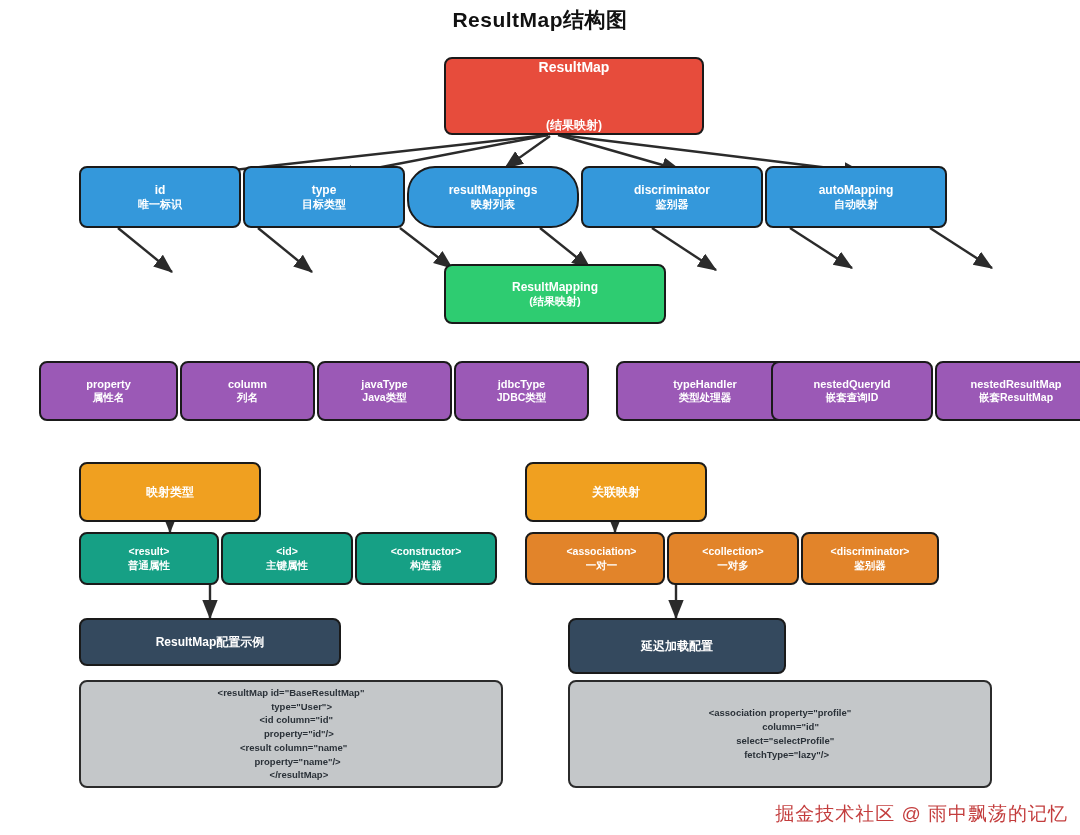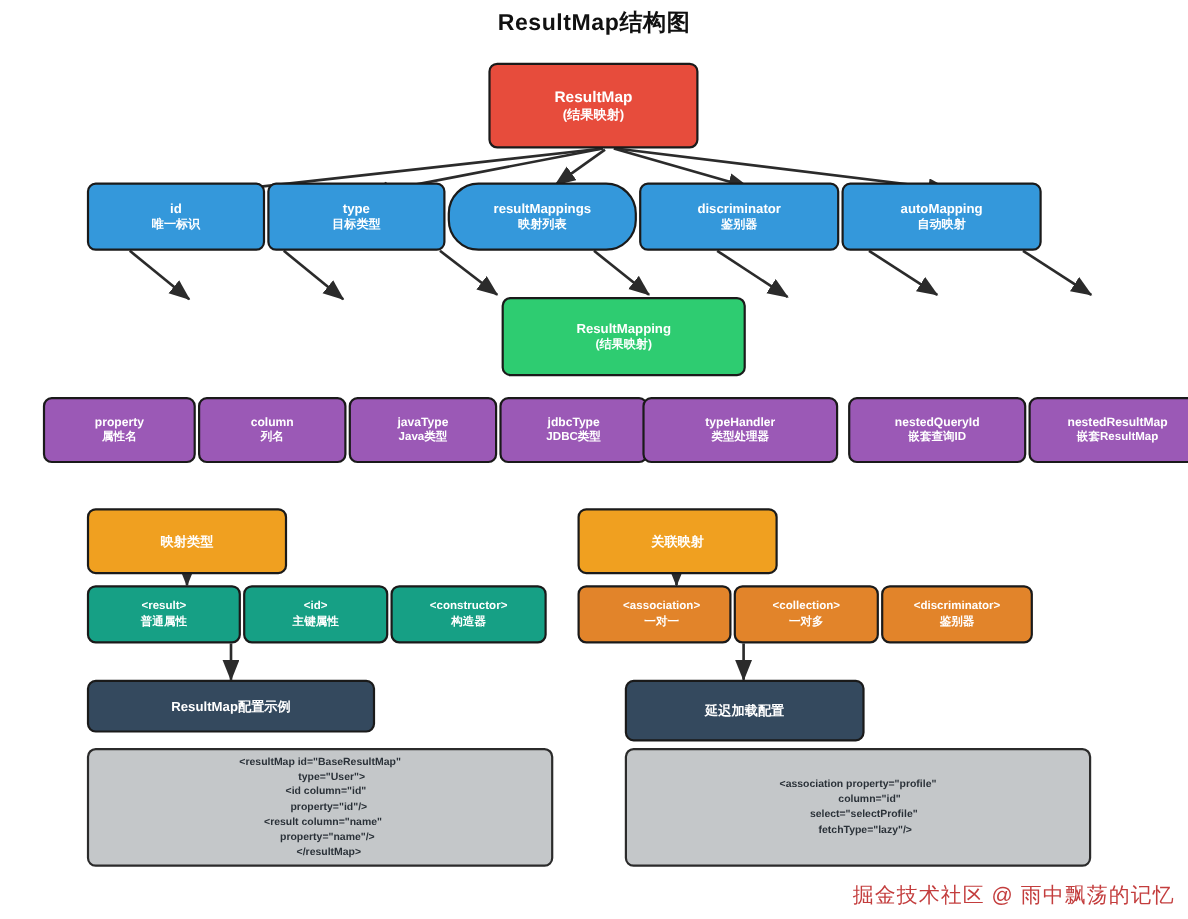--- a/index.html
+++ b/index.html
@@ -117,21 +117,21 @@
     <g stroke="#2b2b2b" stroke-width="2.4" fill="none" marker-end="url(#ah)">
 
       <path d="M170,522 L170,532"></path>
       <path d="M615,522 L615,532"></path>
 
       <path d="M210,585 L210,618"></path>
       <path d="M676,585 L676,618"></path>
     </g>
   </svg>
 
-  <div class="node red" style="left:444px;top:57px;width:191px;height:78px;">
+  <div class="node red" style="left:444px;top:57px;width:260px;height:78px;justify-content:space-between;">
     <span class="l1 f15">ResultMap</span>
     <span class="l2 f13">(结果映射)</span>
   </div>
 
   <div class="node blue" style="left:79px;top:166px;width:162px;height:62px;">
     <span class="l1 f13">id</span>
     <span class="l2 f12">唯一标识</span>
   </div>
   <div class="node blue" style="left:243px;top:166px;width:162px;height:62px;">
     <span class="l1 f13">type</span>
@@ -143,42 +143,42 @@
   </div>
   <div class="node blue" style="left:581px;top:166px;width:182px;height:62px;">
     <span class="l1 f13">discriminator</span>
     <span class="l2 f12">鉴别器</span>
   </div>
   <div class="node blue" style="left:765px;top:166px;width:182px;height:62px;">
     <span class="l1 f13">autoMapping</span>
     <span class="l2 f12">自动映射</span>
   </div>
 
-  <div class="node green" style="left:444px;top:270px;width:222px;height:72px;margin-left:12px;">
+  <div class="node green" style="left:444px;top:264px;width:222px;height:60px;">
     <span class="l1 f13">ResultMapping</span>
     <span class="l2 f12">(结果映射)</span>
   </div>
 
   <div class="node purple" style="left:39px;top:361px;width:139px;height:60px;">
     <span class="l1 f12">property</span>
     <span class="l2 f11">属性名</span>
   </div>
   <div class="node purple" style="left:180px;top:361px;width:135px;height:60px;">
     <span class="l1 f12">column</span>
     <span class="l2 f11">列名</span>
   </div>
   <div class="node purple" style="left:317px;top:361px;width:135px;height:60px;">
     <span class="l1 f12">javaType</span>
     <span class="l2 f11">Java类型</span>
   </div>
   <div class="node purple" style="left:454px;top:361px;width:135px;height:60px;">
     <span class="l1 f12">jdbcType</span>
     <span class="l2 f11">JDBC类型</span>
   </div>
-  <div class="node purple" style="left:584px;top:361px;width:178px;height:60px;">
+  <div class="node purple" style="left:616px;top:361px;width:178px;height:60px;">
     <span class="l1 f12">typeHandler</span>
     <span class="l2 f11">类型处理器</span>
   </div>
   <div class="node purple" style="left:771px;top:361px;width:162px;height:60px;">
     <span class="l1 f12">nestedQueryId</span>
     <span class="l2 f11">嵌套查询ID</span>
   </div>
   <div class="node purple" style="left:935px;top:361px;width:162px;height:60px;">
     <span class="l1 f12">nestedResultMap</span>
     <span class="l2 f11">嵌套ResultMap</span>

